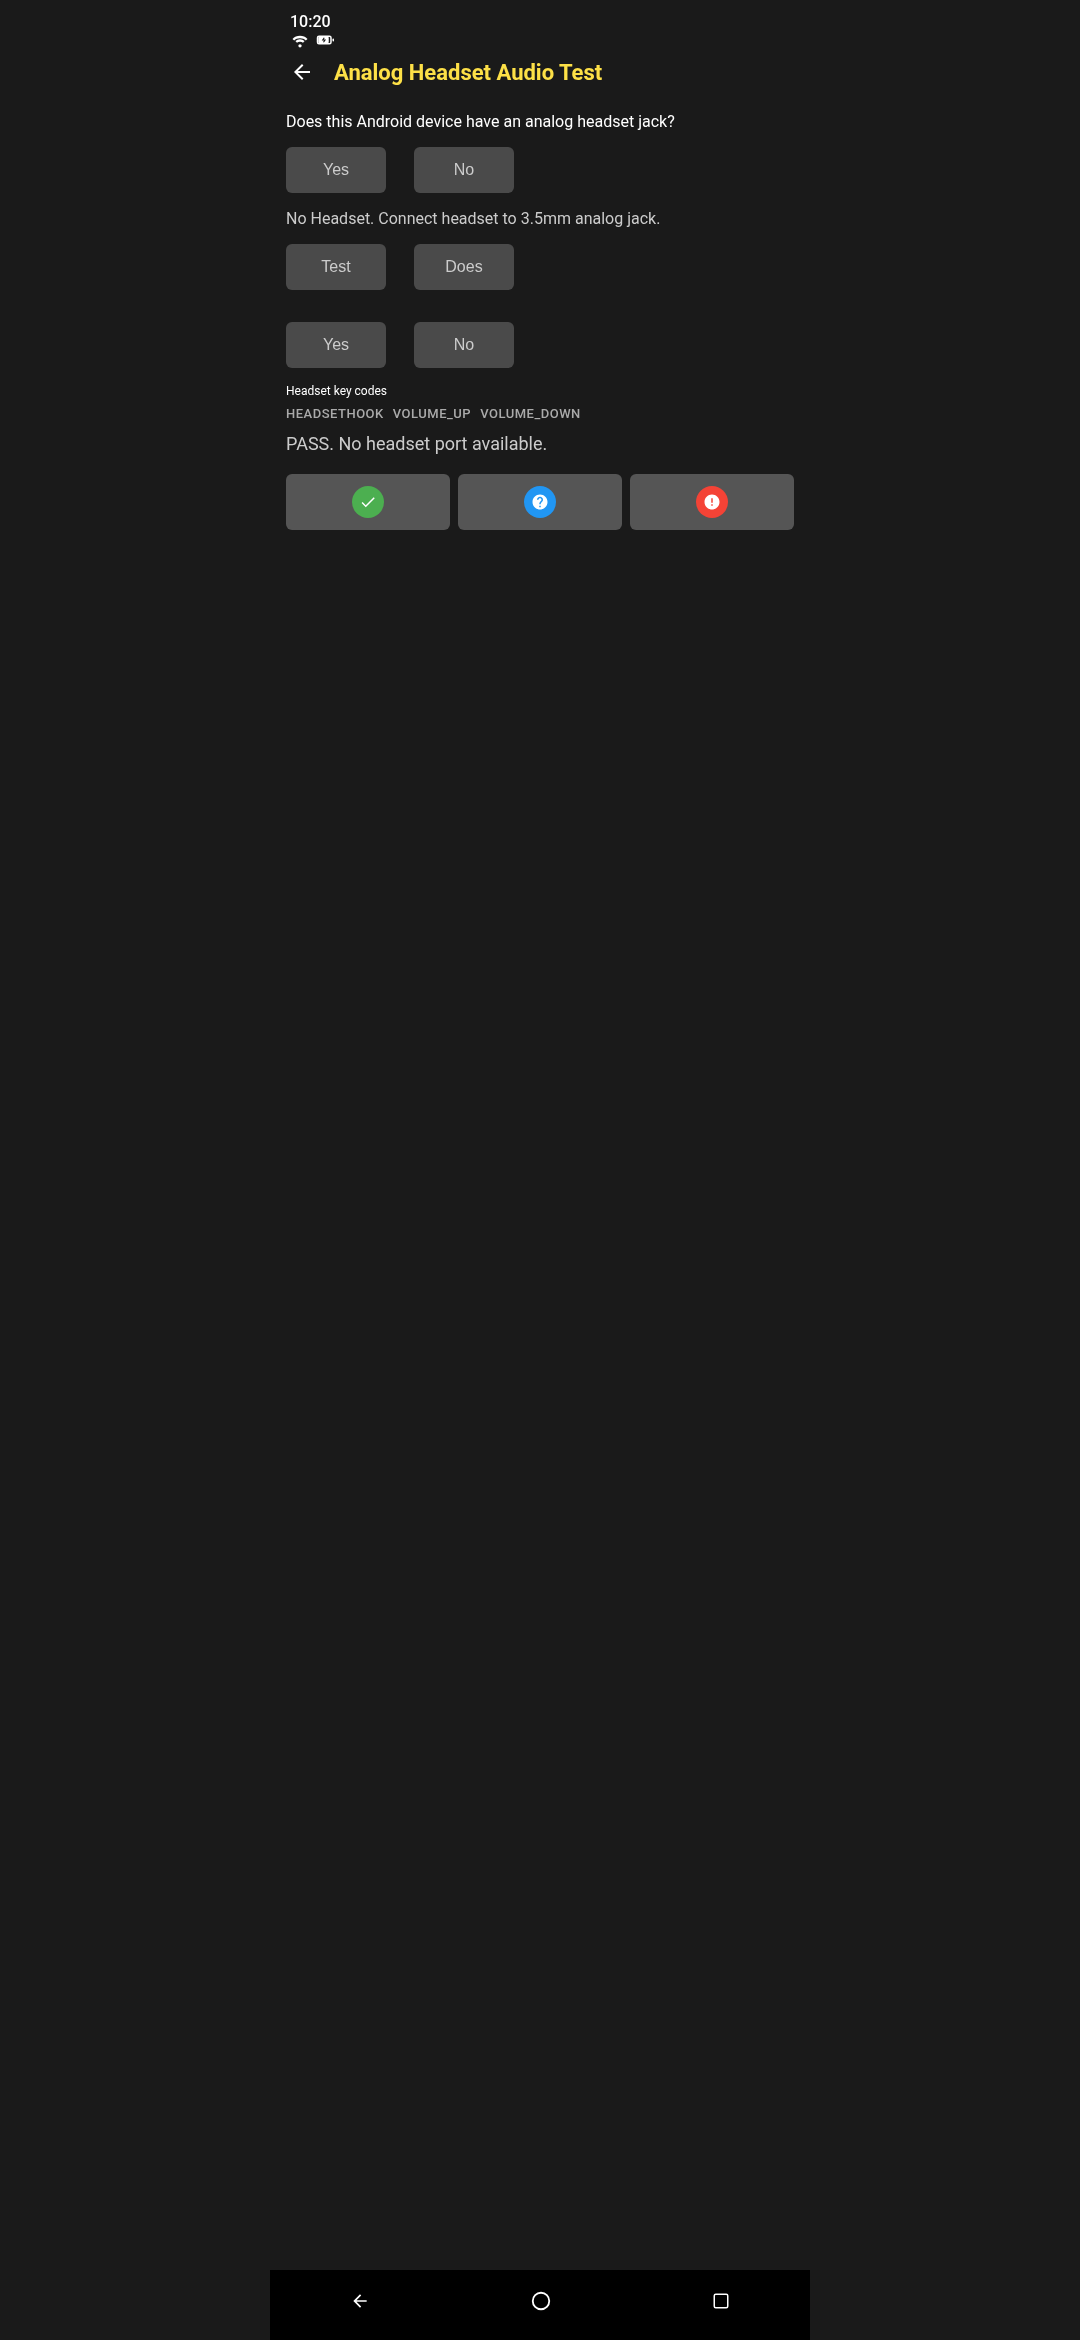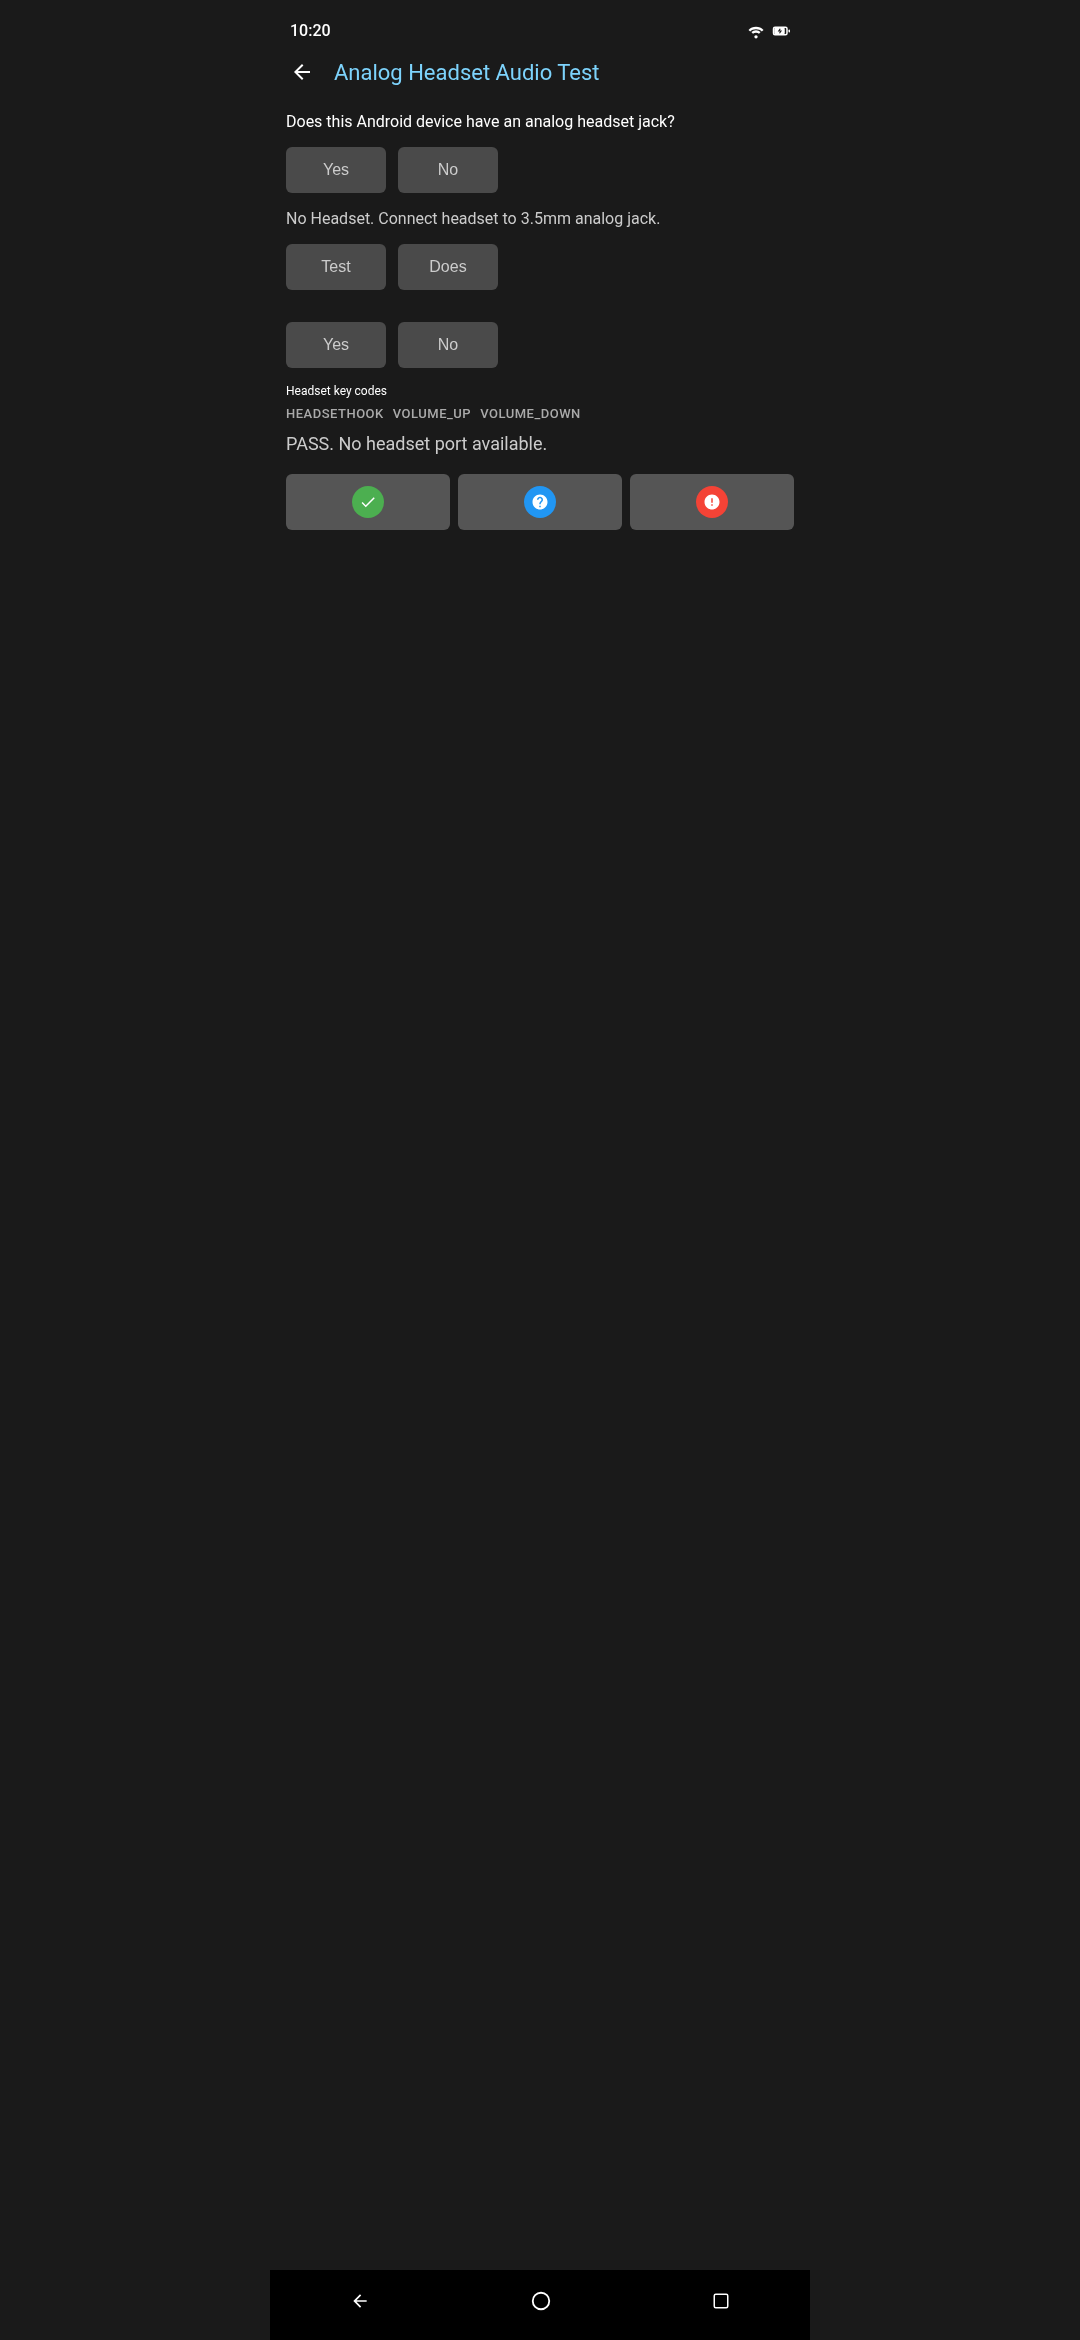--- a/index.html
+++ b/index.html
@@ -17,23 +17,24 @@
       max-width: 540px;
       margin: 0 auto;
       min-height: 100vh;
       display: flex;
       flex-direction: column;
     }
 
     .status-bar {
       display: flex;
       justify-content: space-between;
-      align-items: flex-end;
+      align-items: flex-start;
       padding: 12px 20px 8px 20px;
       height: 48px;
+      flex-direction: column;
     }
 
     .status-time {
       font-size: 16px;
       font-weight: 500;
       color: #ffffff;
     }
 
     .status-icons {
       display: flex;
@@ -63,38 +64,38 @@
       border: none;
       color: #ffffff;
       cursor: pointer;
       padding: 4px;
       display: flex;
       align-items: center;
     }
 
     .page-title {
       font-size: 22px;
-      font-weight: 400;
-      color: #7dd3fc;
+      font-weight: 700;
+      color: #fde047;
     }
 
     .content {
       padding: 8px 16px;
       flex: 1;
     }
 
     .question-text {
       font-size: 16px;
       color: #ffffff;
       margin-bottom: 16px;
     }
 
     .button-row {
       display: flex;
-      gap: 12px;
+      gap: 28px;
       margin-bottom: 16px;
     }
 
     .btn {
       background-color: #4a4a4a;
       color: #cccccc;
       border: none;
       border-radius: 6px;
       padding: 14px 24px;
       font-size: 16px;

